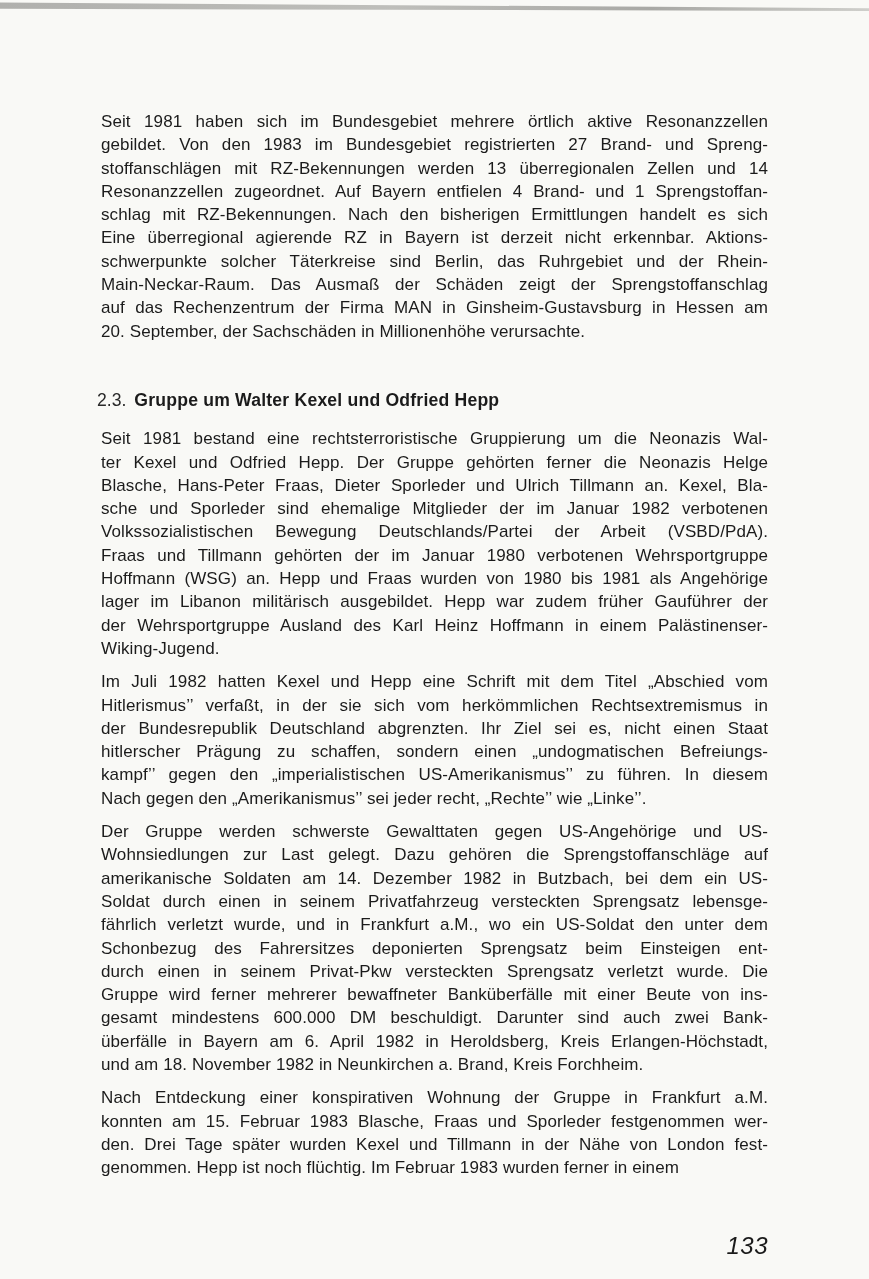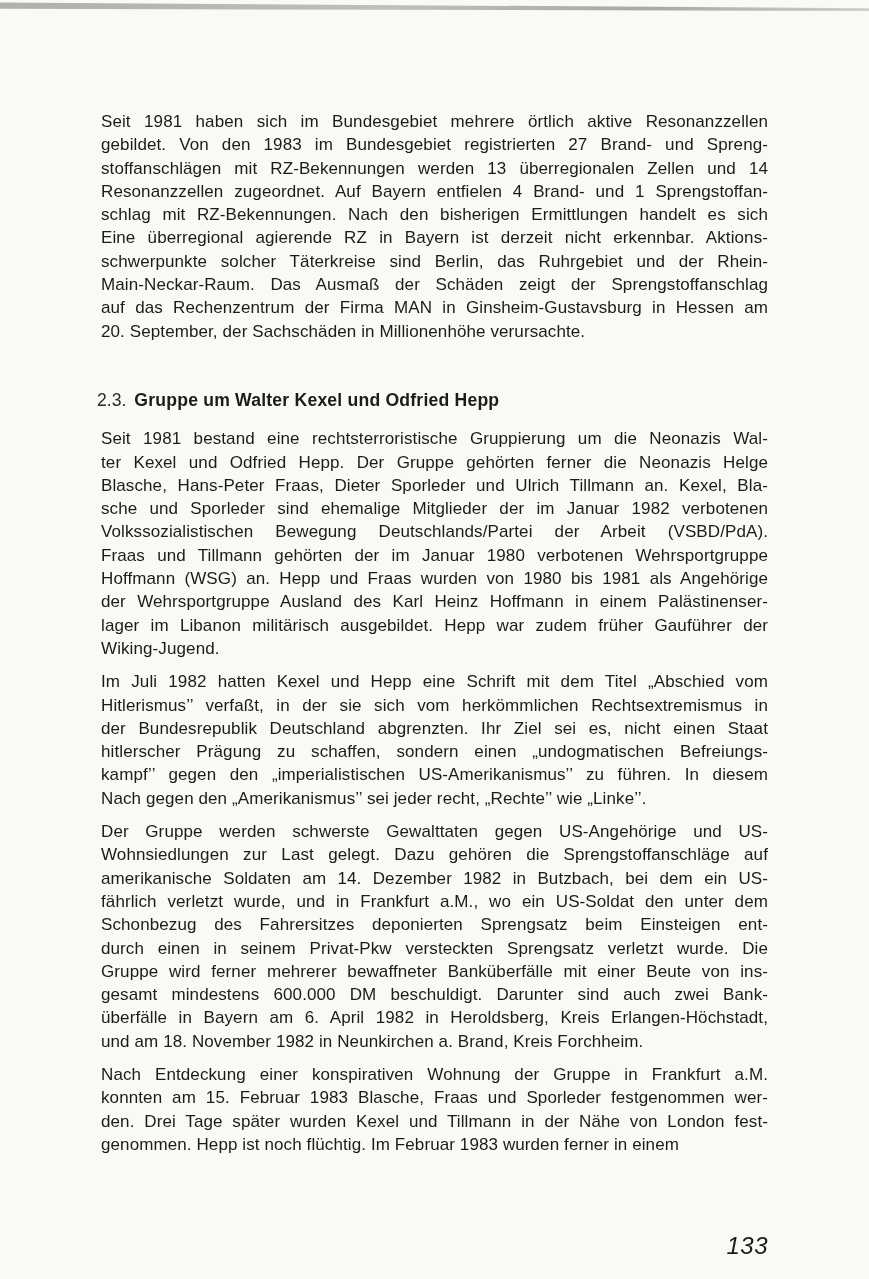--- a/index.html
+++ b/index.html
@@ -100,36 +100,37 @@
       </div>
       <div class="heading"><span class="heading-num">2.3.</span><span class="heading-title">Gruppe um Walter Kexel und Odfried Hepp</span></div>
       <div class="para">
         <div class="line">Seit 1981 bestand eine rechtsterroristische Gruppierung um die Neonazis Wal-</div>
         <div class="line">ter Kexel und Odfried Hepp. Der Gruppe gehörten ferner die Neonazis Helge</div>
         <div class="line">Blasche, Hans-Peter Fraas, Dieter Sporleder und Ulrich Tillmann an. Kexel, Bla-</div>
         <div class="line">sche und Sporleder sind ehemalige Mitglieder der im Januar 1982 verbotenen</div>
         <div class="line">Volkssozialistischen Bewegung Deutschlands/Partei der Arbeit (VSBD/PdA).</div>
         <div class="line">Fraas und Tillmann gehörten der im Januar 1980 verbotenen Wehrsportgruppe</div>
         <div class="line">Hoffmann (WSG) an. Hepp und Fraas wurden von 1980 bis 1981 als Angehörige</div>
+        <div class="line">lager im Libanon militärisch ausgebildet. Hepp war zudem früher Gauführer der</div>
         <div class="line">der Wehrsportgruppe Ausland des Karl Heinz Hoffmann in einem Palästinenser-</div>
-        <div class="line">lager im Libanon militärisch ausgebildet. Hepp war zudem früher Gauführer der</div>
         <div class="line last">Wiking-Jugend.</div>
       </div>
       <div class="para">
         <div class="line">Im Juli 1982 hatten Kexel und Hepp eine Schrift mit dem Titel „Abschied vom</div>
         <div class="line">Hitlerismus’’ verfaßt, in der sie sich vom herkömmlichen Rechtsextremismus in</div>
         <div class="line">der Bundesrepublik Deutschland abgrenzten. Ihr Ziel sei es, nicht einen Staat</div>
         <div class="line">hitlerscher Prägung zu schaffen, sondern einen „undogmatischen Befreiungs-</div>
         <div class="line">kampf’’ gegen den „imperialistischen US-Amerikanismus’’ zu führen. In diesem</div>
         <div class="line last">Nach gegen den „Amerikanismus’’ sei jeder recht, „Rechte’’ wie „Linke’’.</div>
       </div>
       <div class="para">
         <div class="line">Der Gruppe werden schwerste Gewalttaten gegen US-Angehörige und US-</div>
         <div class="line">Wohnsiedlungen zur Last gelegt. Dazu gehören die Sprengstoffanschläge auf</div>
         <div class="line">amerikanische Soldaten am 14. Dezember 1982 in Butzbach, bei dem ein US-</div>
+        <div class="line">Soldat durch einen in seinem Privatfahrzeug versteckten Sprengsatz lebensge-</div>
         <div class="line">fährlich verletzt wurde, und in Frankfurt a.M., wo ein US-Soldat den unter dem</div>
         <div class="line">Schonbezug des Fahrersitzes deponierten Sprengsatz beim Einsteigen ent-</div>
         <div class="line">durch einen in seinem Privat-Pkw versteckten Sprengsatz verletzt wurde. Die</div>
         <div class="line">Gruppe wird ferner mehrerer bewaffneter Banküberfälle mit einer Beute von ins-</div>
         <div class="line">gesamt mindestens 600.000 DM beschuldigt. Darunter sind auch zwei Bank-</div>
         <div class="line">überfälle in Bayern am 6. April 1982 in Heroldsberg, Kreis Erlangen-Höchstadt,</div>
         <div class="line last">und am 18. November 1982 in Neunkirchen a. Brand, Kreis Forchheim.</div>
       </div>
       <div class="para">
         <div class="line">Nach Entdeckung einer konspirativen Wohnung der Gruppe in Frankfurt a.M.</div>

